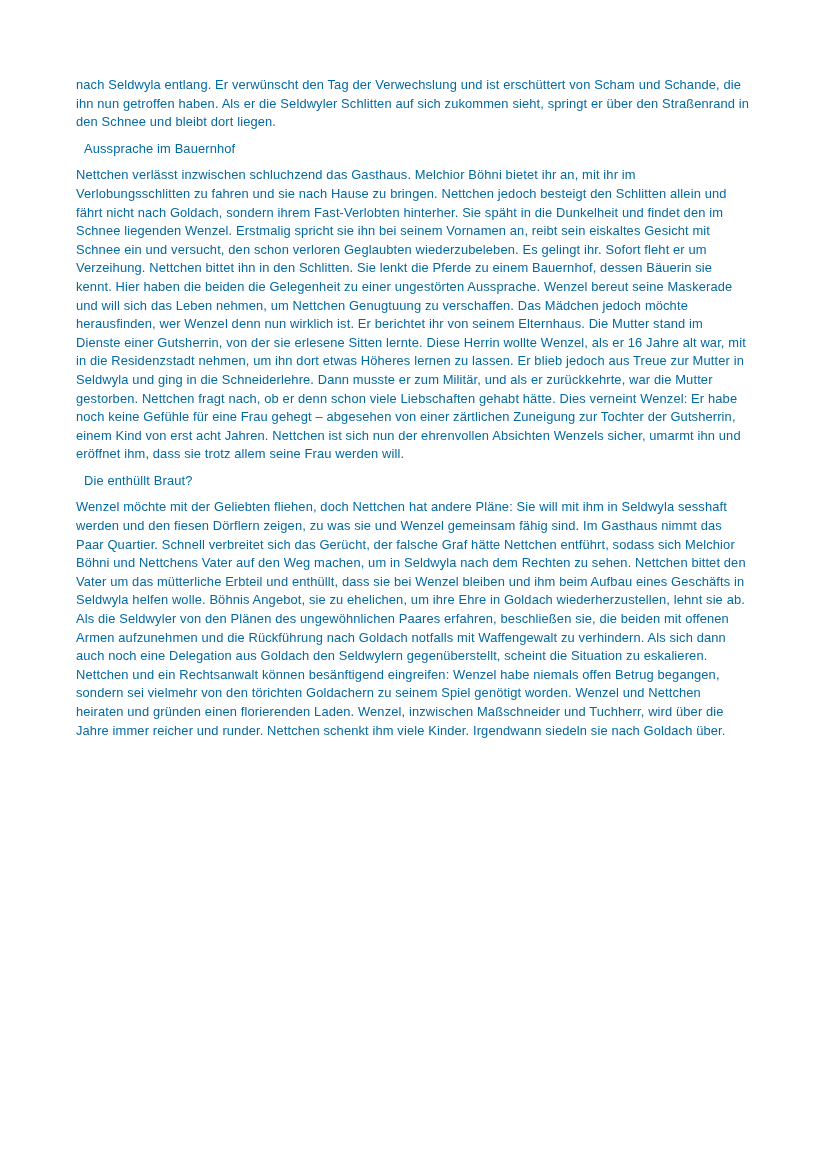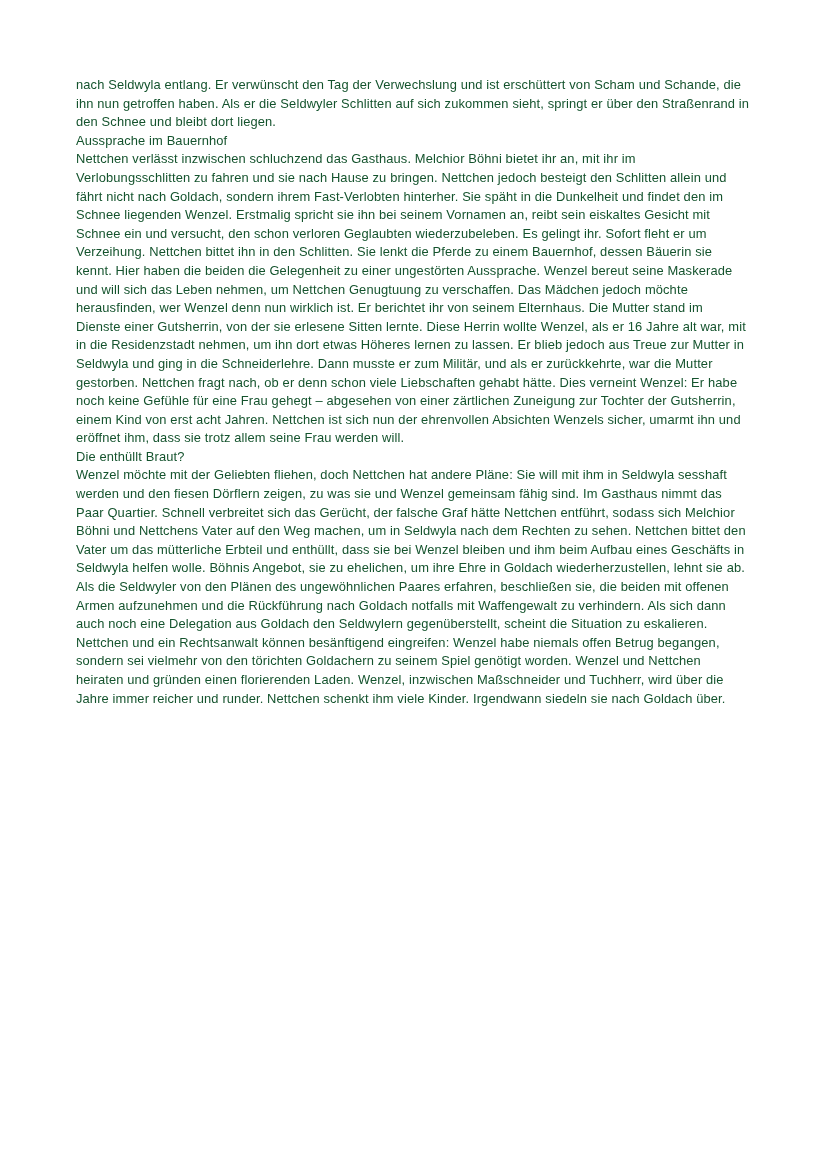--- a/index.html
+++ b/index.html
@@ -18,29 +18,29 @@
     box-sizing: border-box;
     width: 828px;
     height: 1171px;
     padding: 76px 78px 0 76px;
     background: #ffffff;
   }
   .doc-body {
     font-size: 12.9px;
     line-height: 18.6px;
     text-align: left;
-    color: #14532d;
+    color: #0369a1;
     letter-spacing: 0.01em;
   }
   .para {
     margin: 0;
     padding: 0;
   }
   .heading-line {
-    margin: 0;
+    margin: 8px;
     padding: 0;
   }
 </style>
 </head>
 <body>
 
 <div class="page">
   <div class="doc-body">
     <p class="para">nach Seldwyla entlang. Er verwünscht den Tag der Verwechslung und ist erschüttert von Scham und Schande, die ihn nun getroffen haben. Als er die Seldwyler Schlitten auf sich zukommen sieht, springt er über den Straßenrand in den Schnee und bleibt dort liegen.</p>
     <p class="heading-line">Aussprache im Bauernhof</p>

